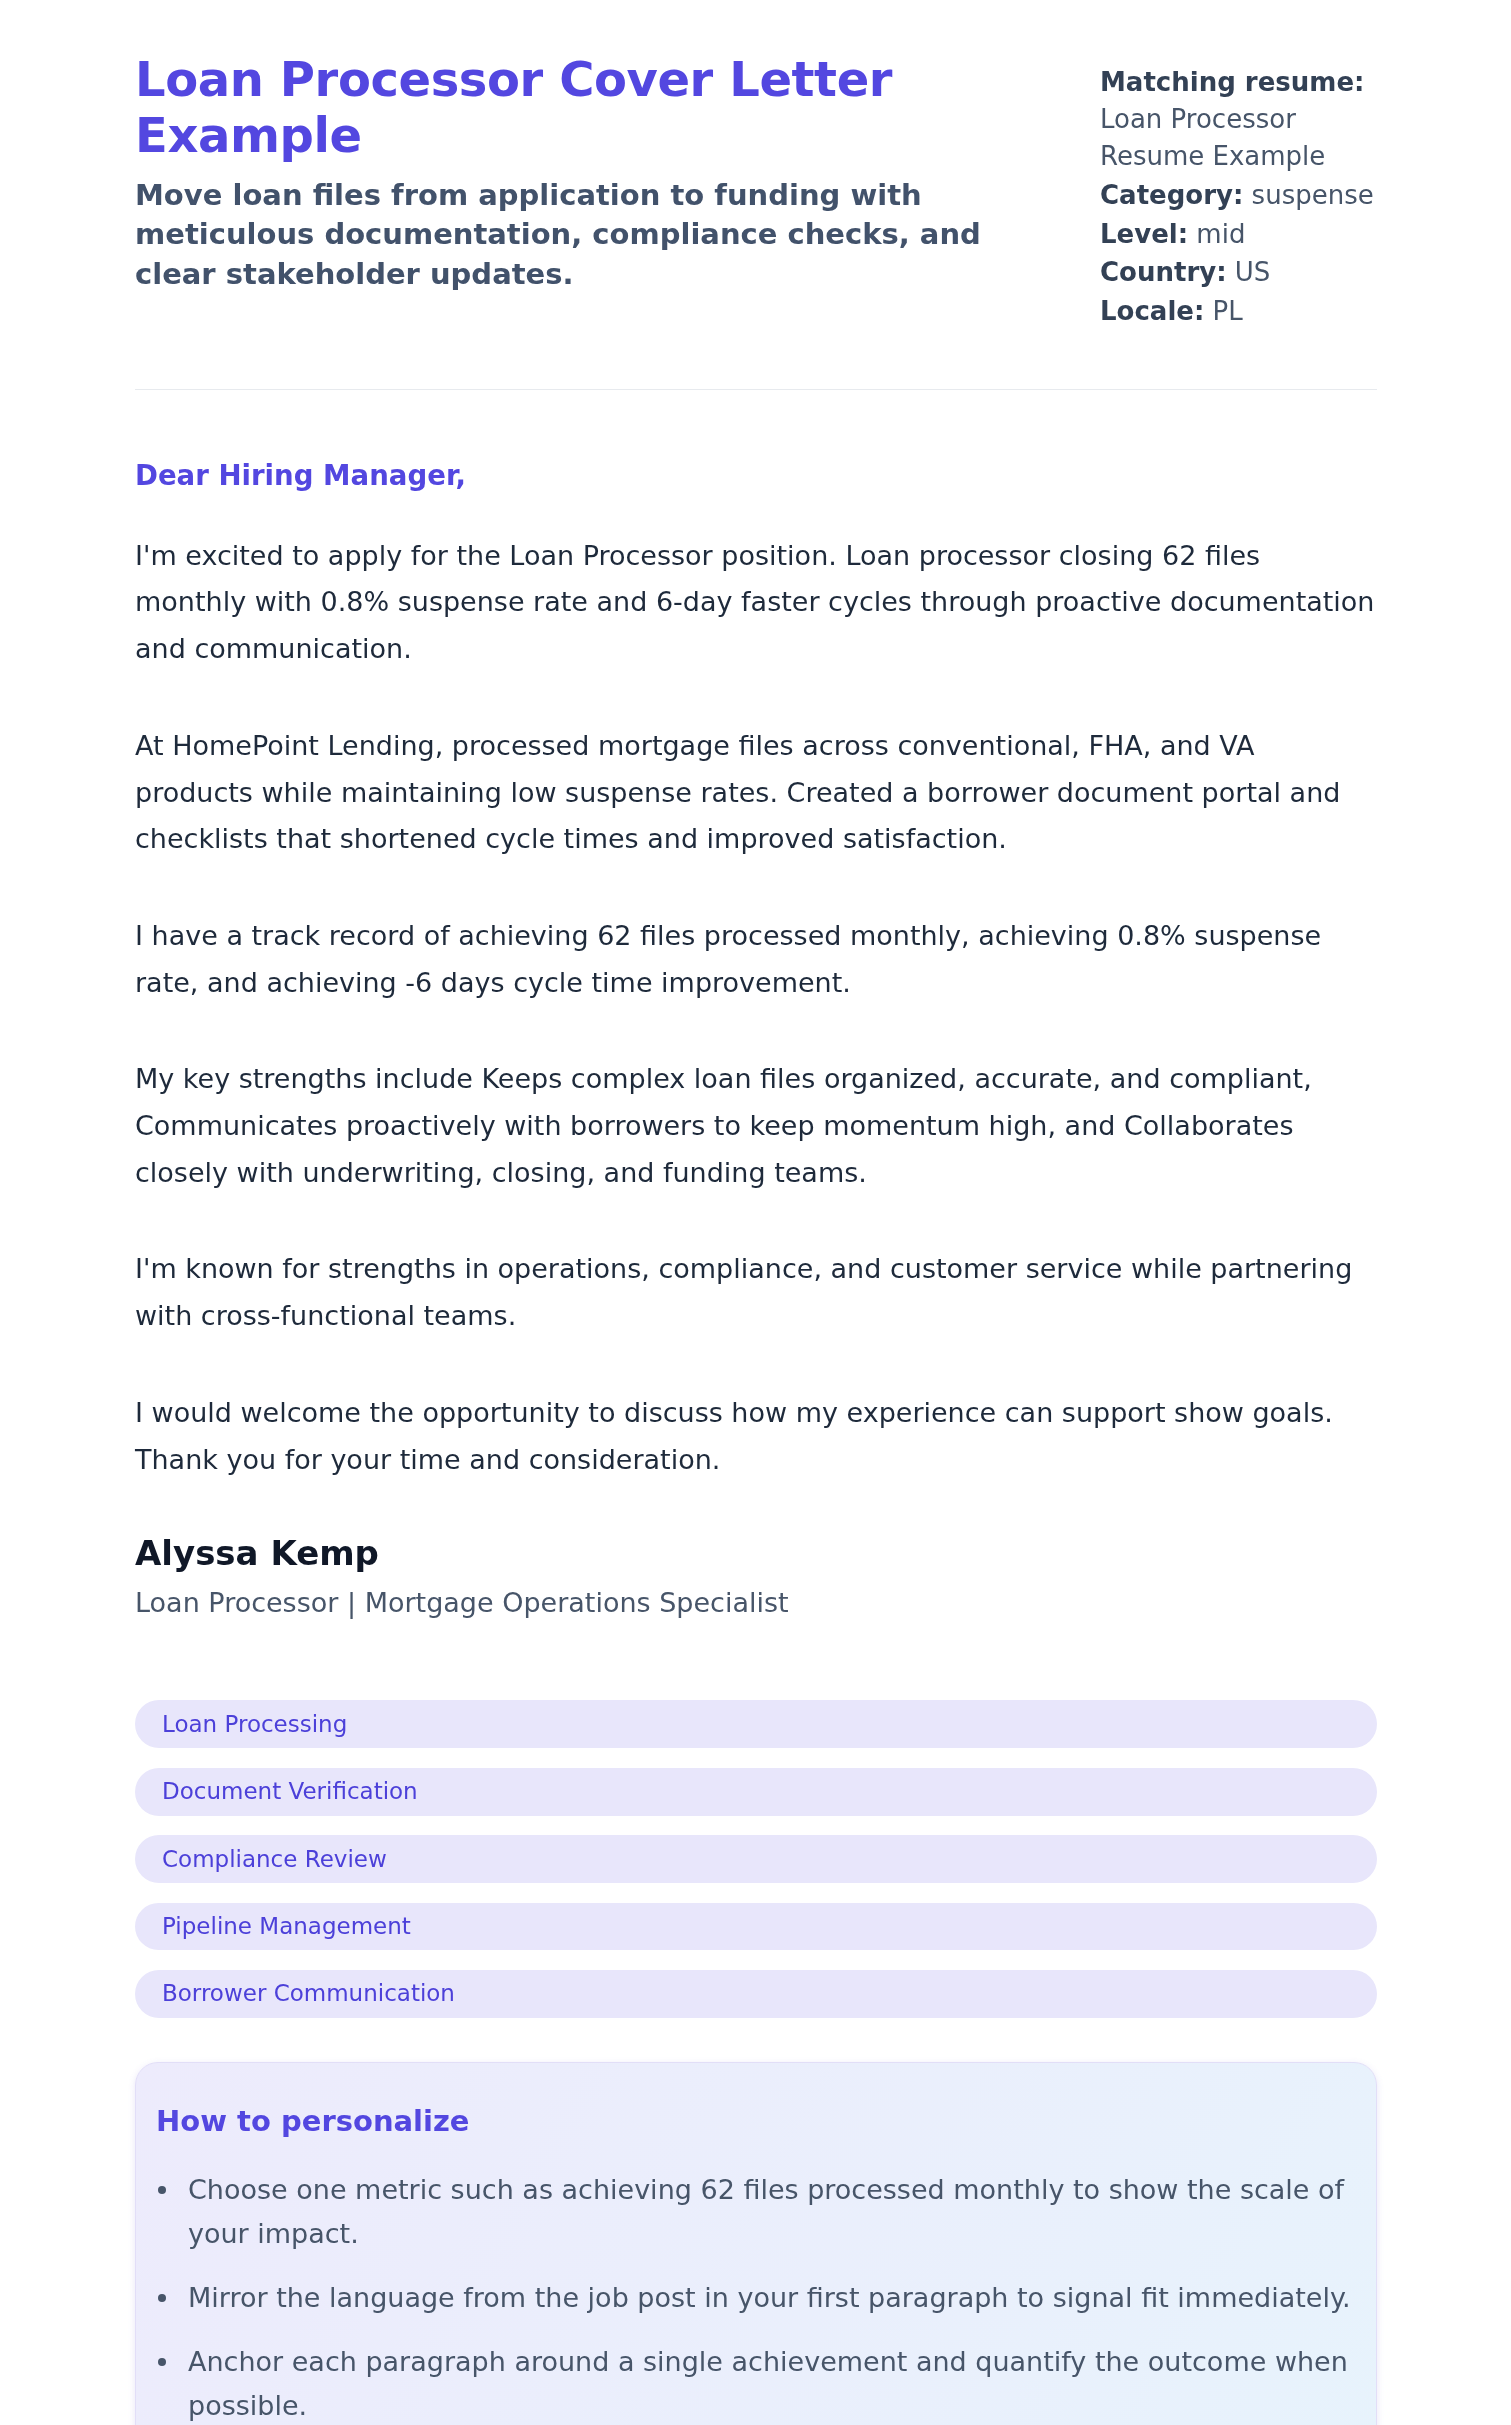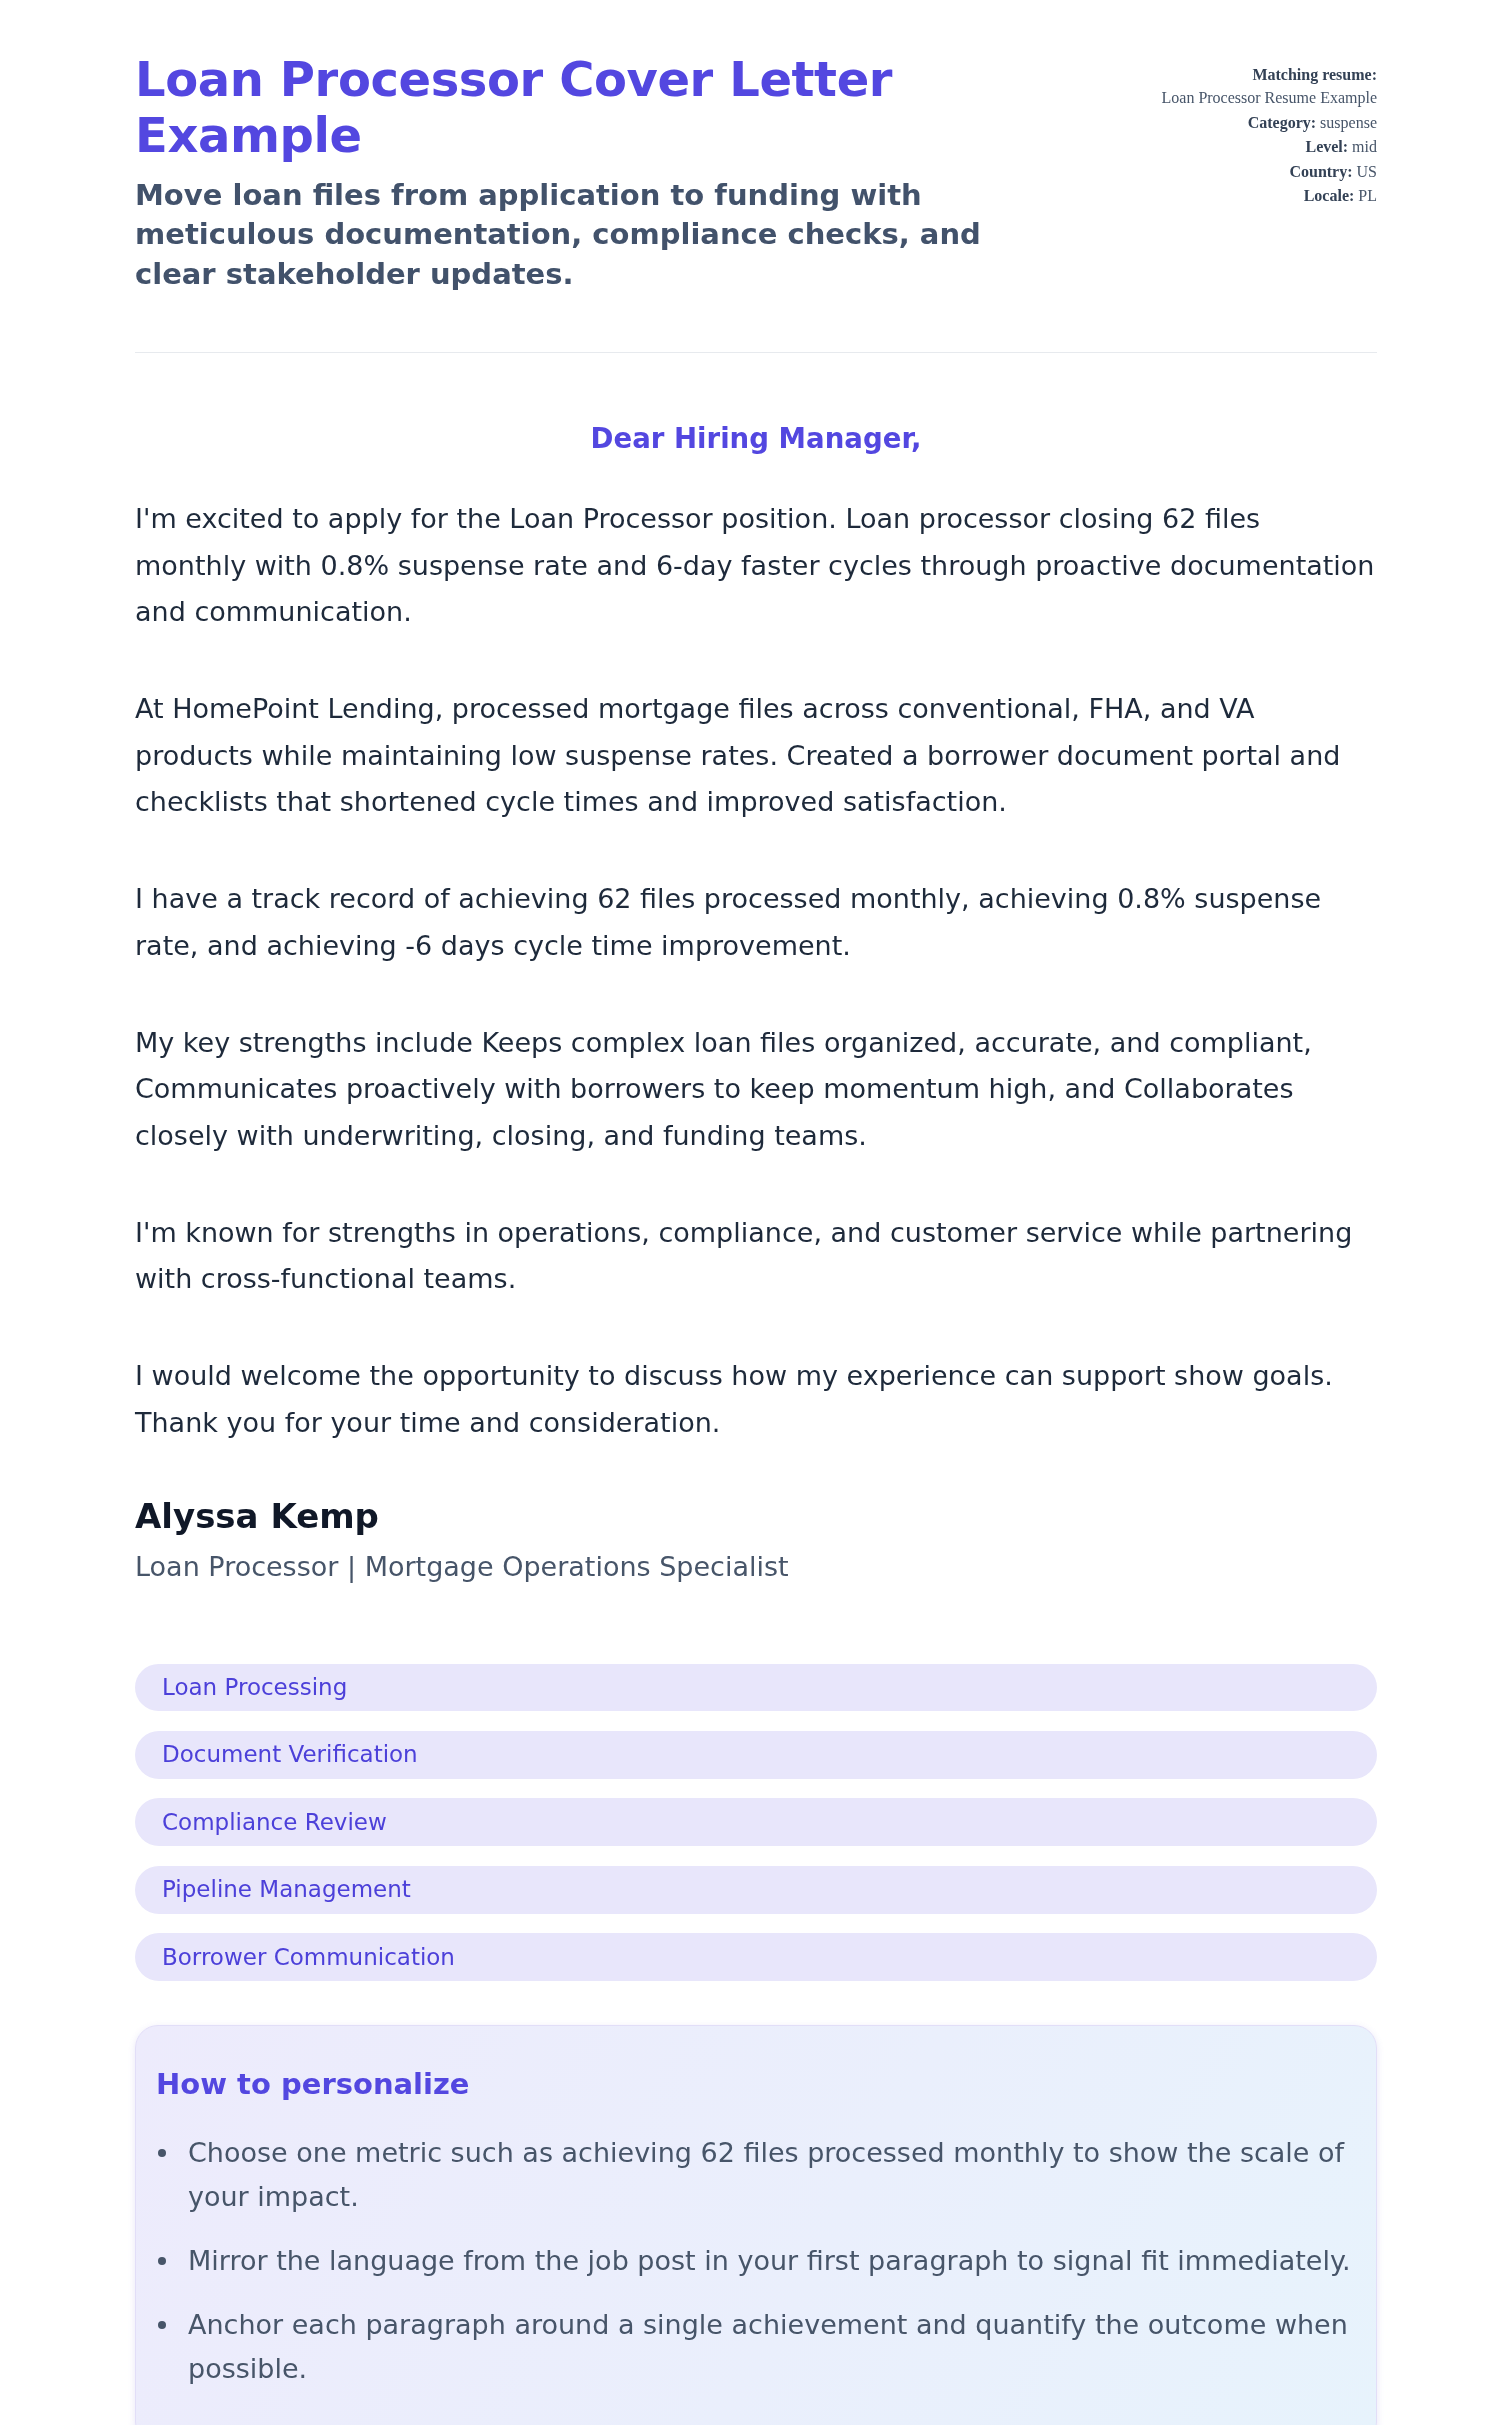--- a/index.html
+++ b/index.html
@@ -43,38 +43,36 @@
   .doc-subtitle{
     margin:0;
     font-size:29px;
     line-height:1.37;
     font-weight:700;
     color:#42526B;
   }
   .meta{
     flex:0 0 277px;
     padding-top:12.4px;
-    text-align:right;
-    font-size:16px;
+    text-align:left;
+    font-size:26px;
     line-height:1.42;
     color:var(--muted-text);
-    font-family:Liberation Serif, serif;
   }
   .meta-label{font-weight:700;color:var(--meta-label);}
   .meta-value-block{display:block;}
   .meta-row{margin:0 0 1.8px;}
 
   
   .letter{padding-top:69px;}
   .greeting{
     margin:0 0 41px;
     font-size:27.6px;
     font-weight:700;
     color:var(--accent);
-    text-align:center;
   }
   .para{
     margin:0 0 50px;
     font-size:27px;
     line-height:1.73;
     color:var(--body-text);
   }
 
   
   .signature{margin-top:25px;}

